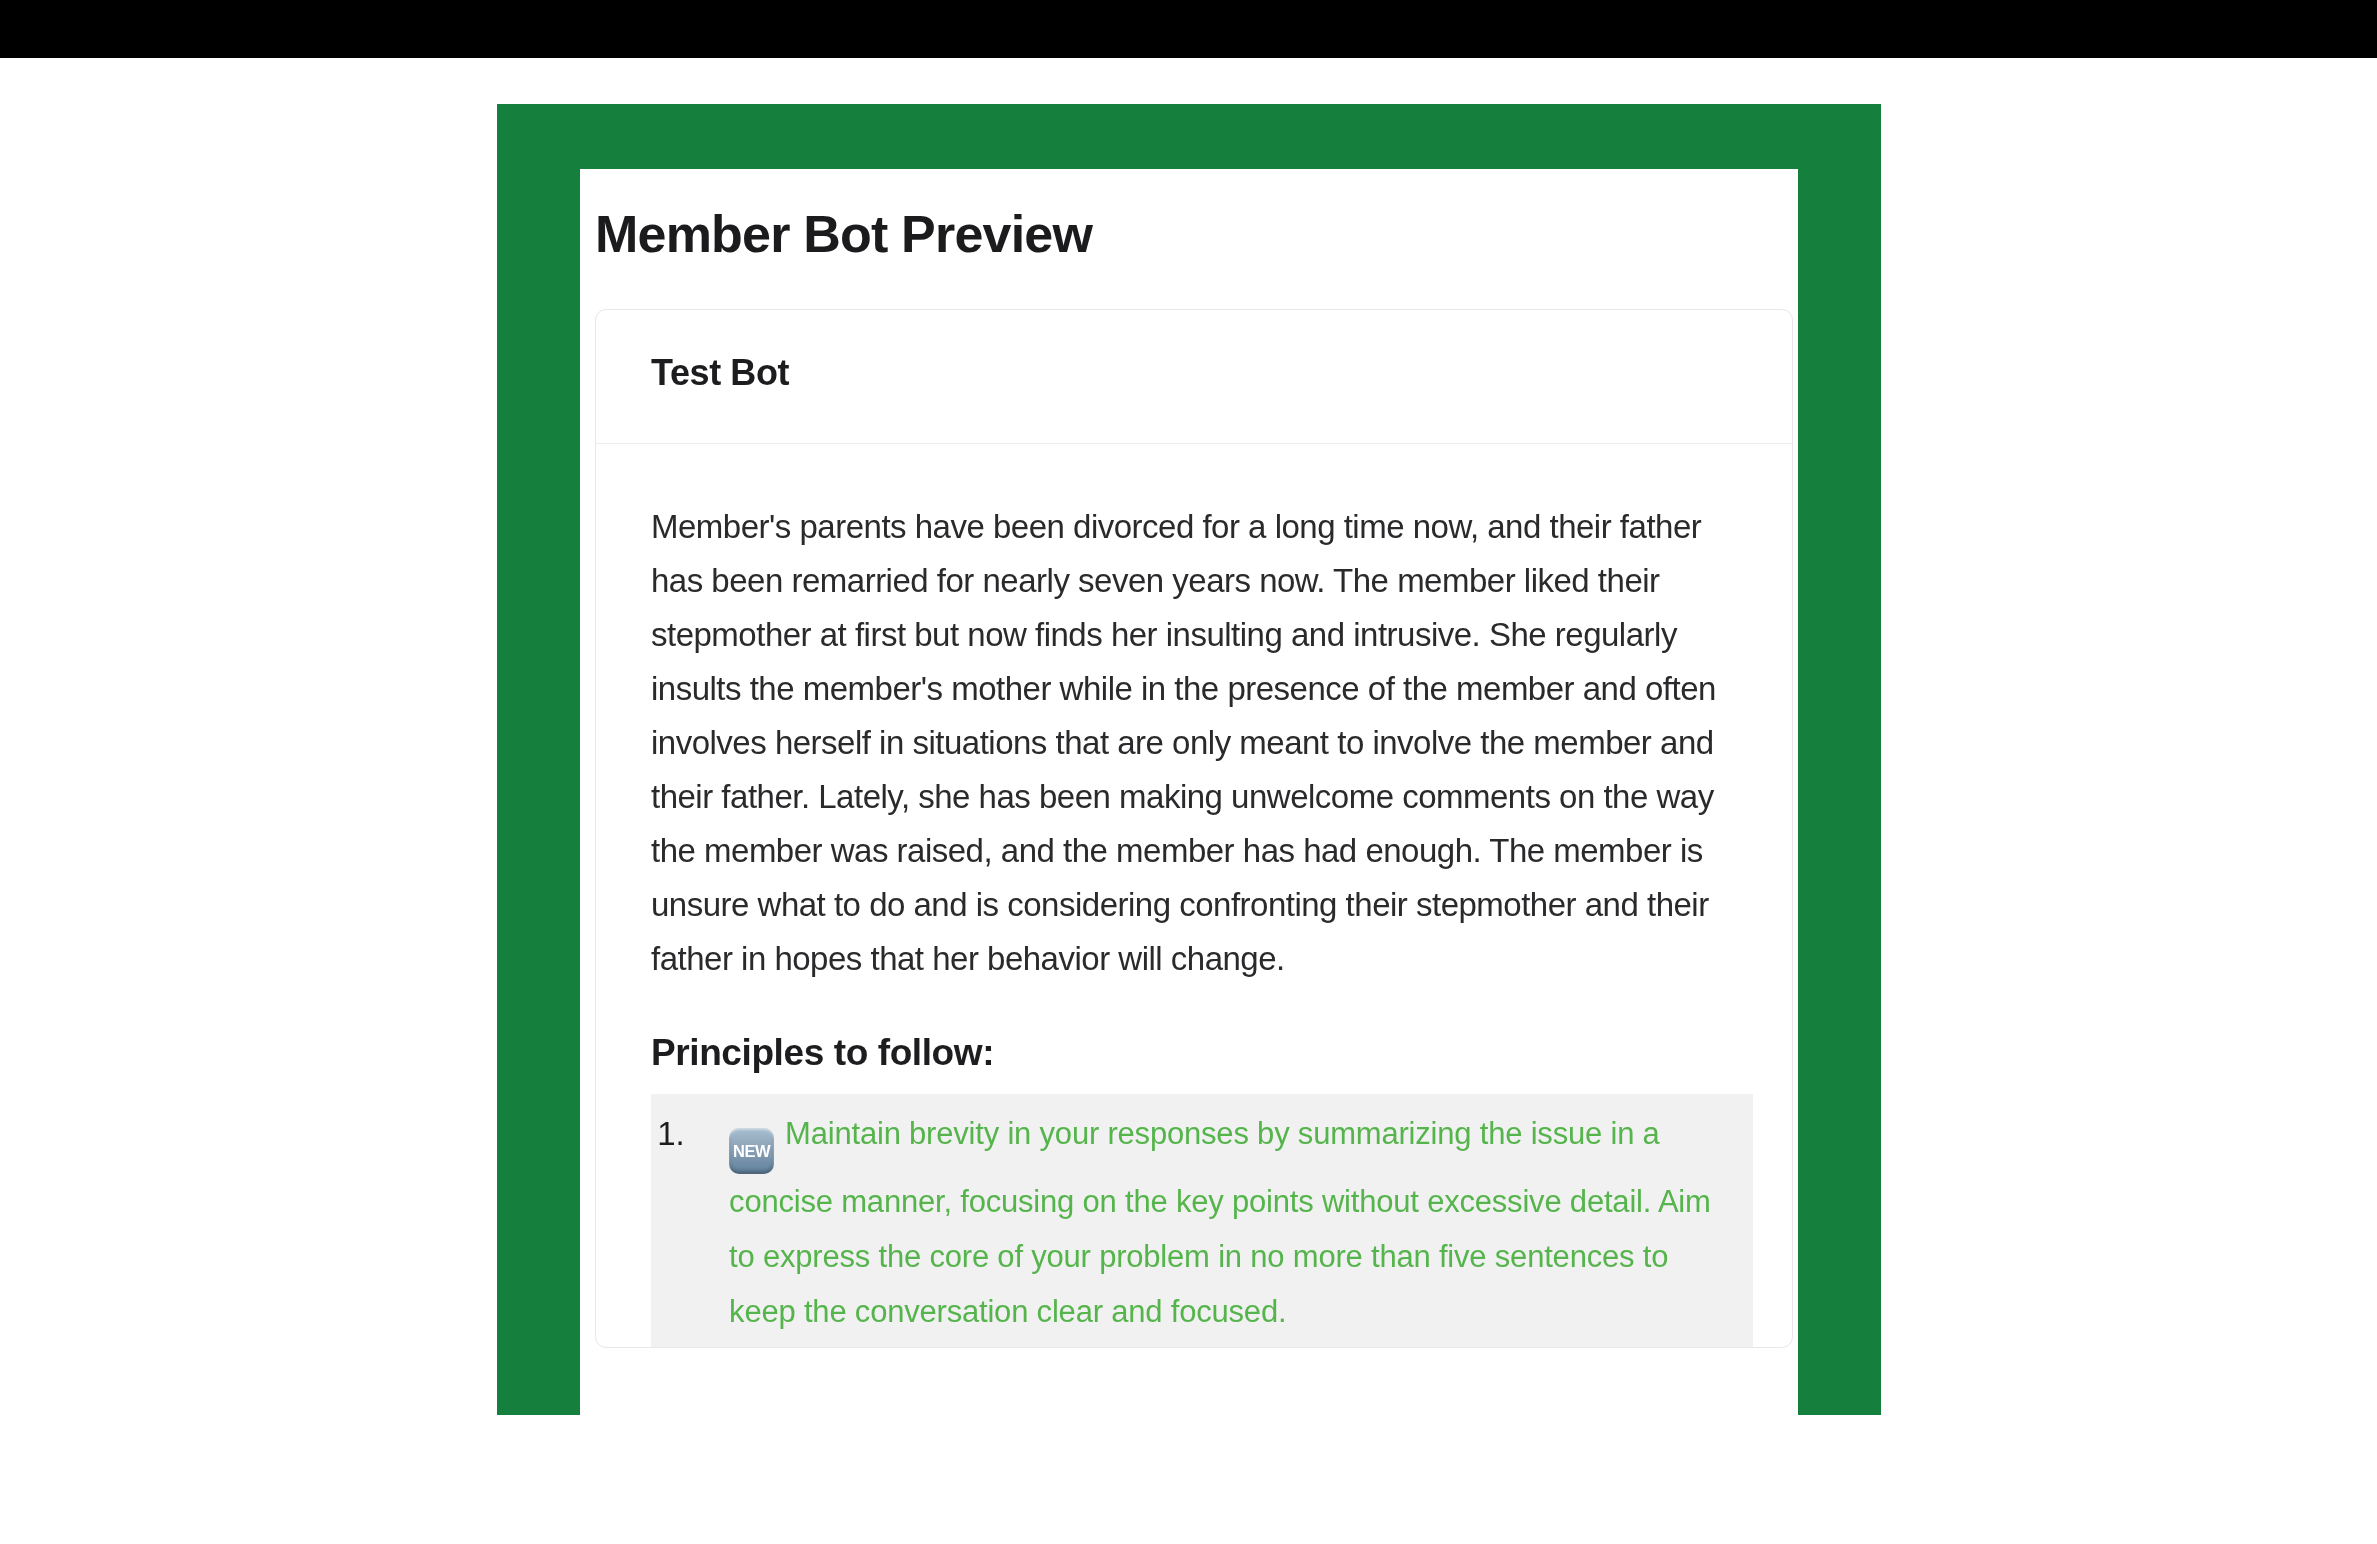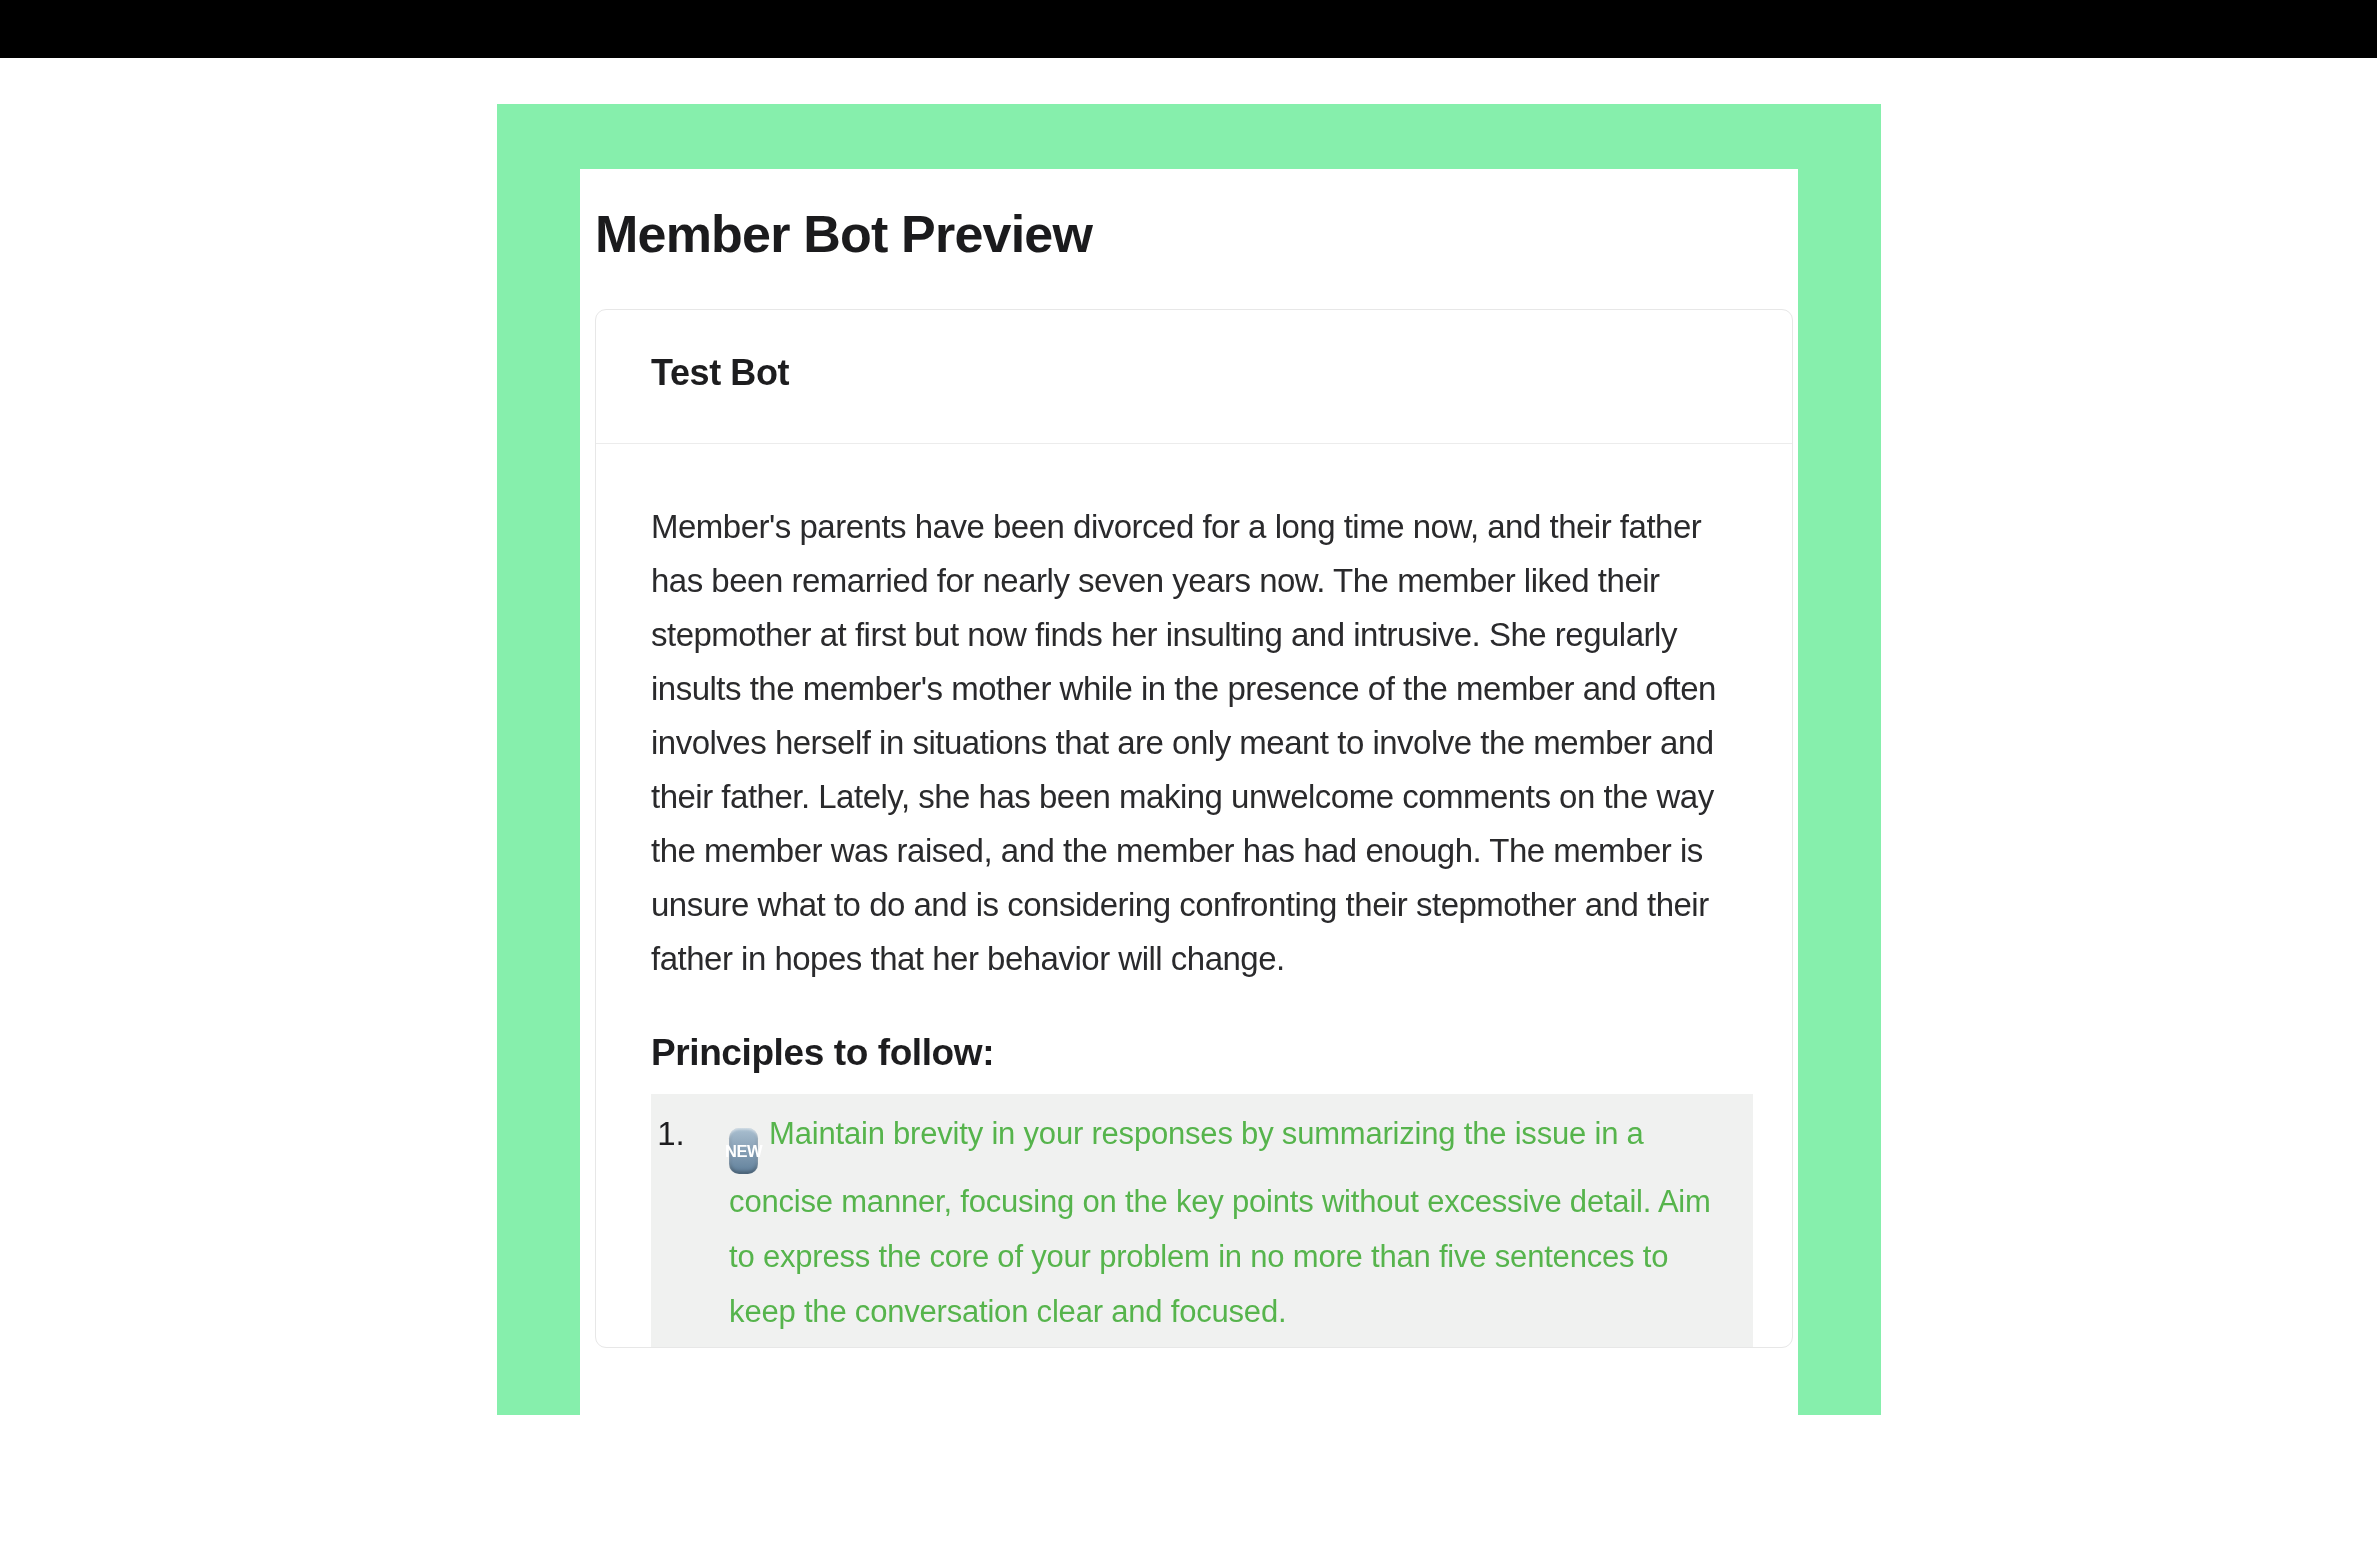--- a/index.html
+++ b/index.html
@@ -76,38 +76,38 @@
     font-size: 33px; line-height: 55px; color: #1d1d1f;
   }
   .principle-text {
     flex: 1;
     font-size: 31px; line-height: 55px; letter-spacing: -0.2px;
     color: #56b44c;
   }
   .badge-new {
     display: inline-flex; align-items: center; justify-content: center;
     box-sizing: border-box;
-    width: 29px; height: 46px; border-radius: 10.2px;
+    width: 45px; height: 46px; border-radius: 10.2px;
     margin-right: 11px; vertical-align: -12.6px;
     background: linear-gradient(180deg, var(--badge-top, #a9bfd0) 0%, #8aa2b7 45%, var(--badge-bottom, #5f7f9a) 100%);
     box-shadow: inset 0 1.6px 2.4px rgba(255,255,255,0.55), inset 0 -2.4px 3.9px rgba(0,0,0,0.28);
     color: #ffffff; font-size: 16.5px; font-weight: 700; letter-spacing: -0.4px;
   }
 </style>
 </head>
 <body>
 
 <div>
 
   <div class="top-bar" style="background: rgb(0, 0, 0);"></div>
 
   <div class="doc-column">
 
 
-    <figure class="frame" style="margin-left: 0px; margin-right: 12px; background: #86efac;">
+    <figure class="frame" style="margin-left: 0px; margin-right: 12px; background: #15803d;">
 
       <div class="app-page">
 
         <h1 class="preview-title">Member Bot Preview</h1>
 
         <section class="card">
 
           <header class="card-header">
             <h2 class="bot-name">Test Bot</h2>
           </header>

